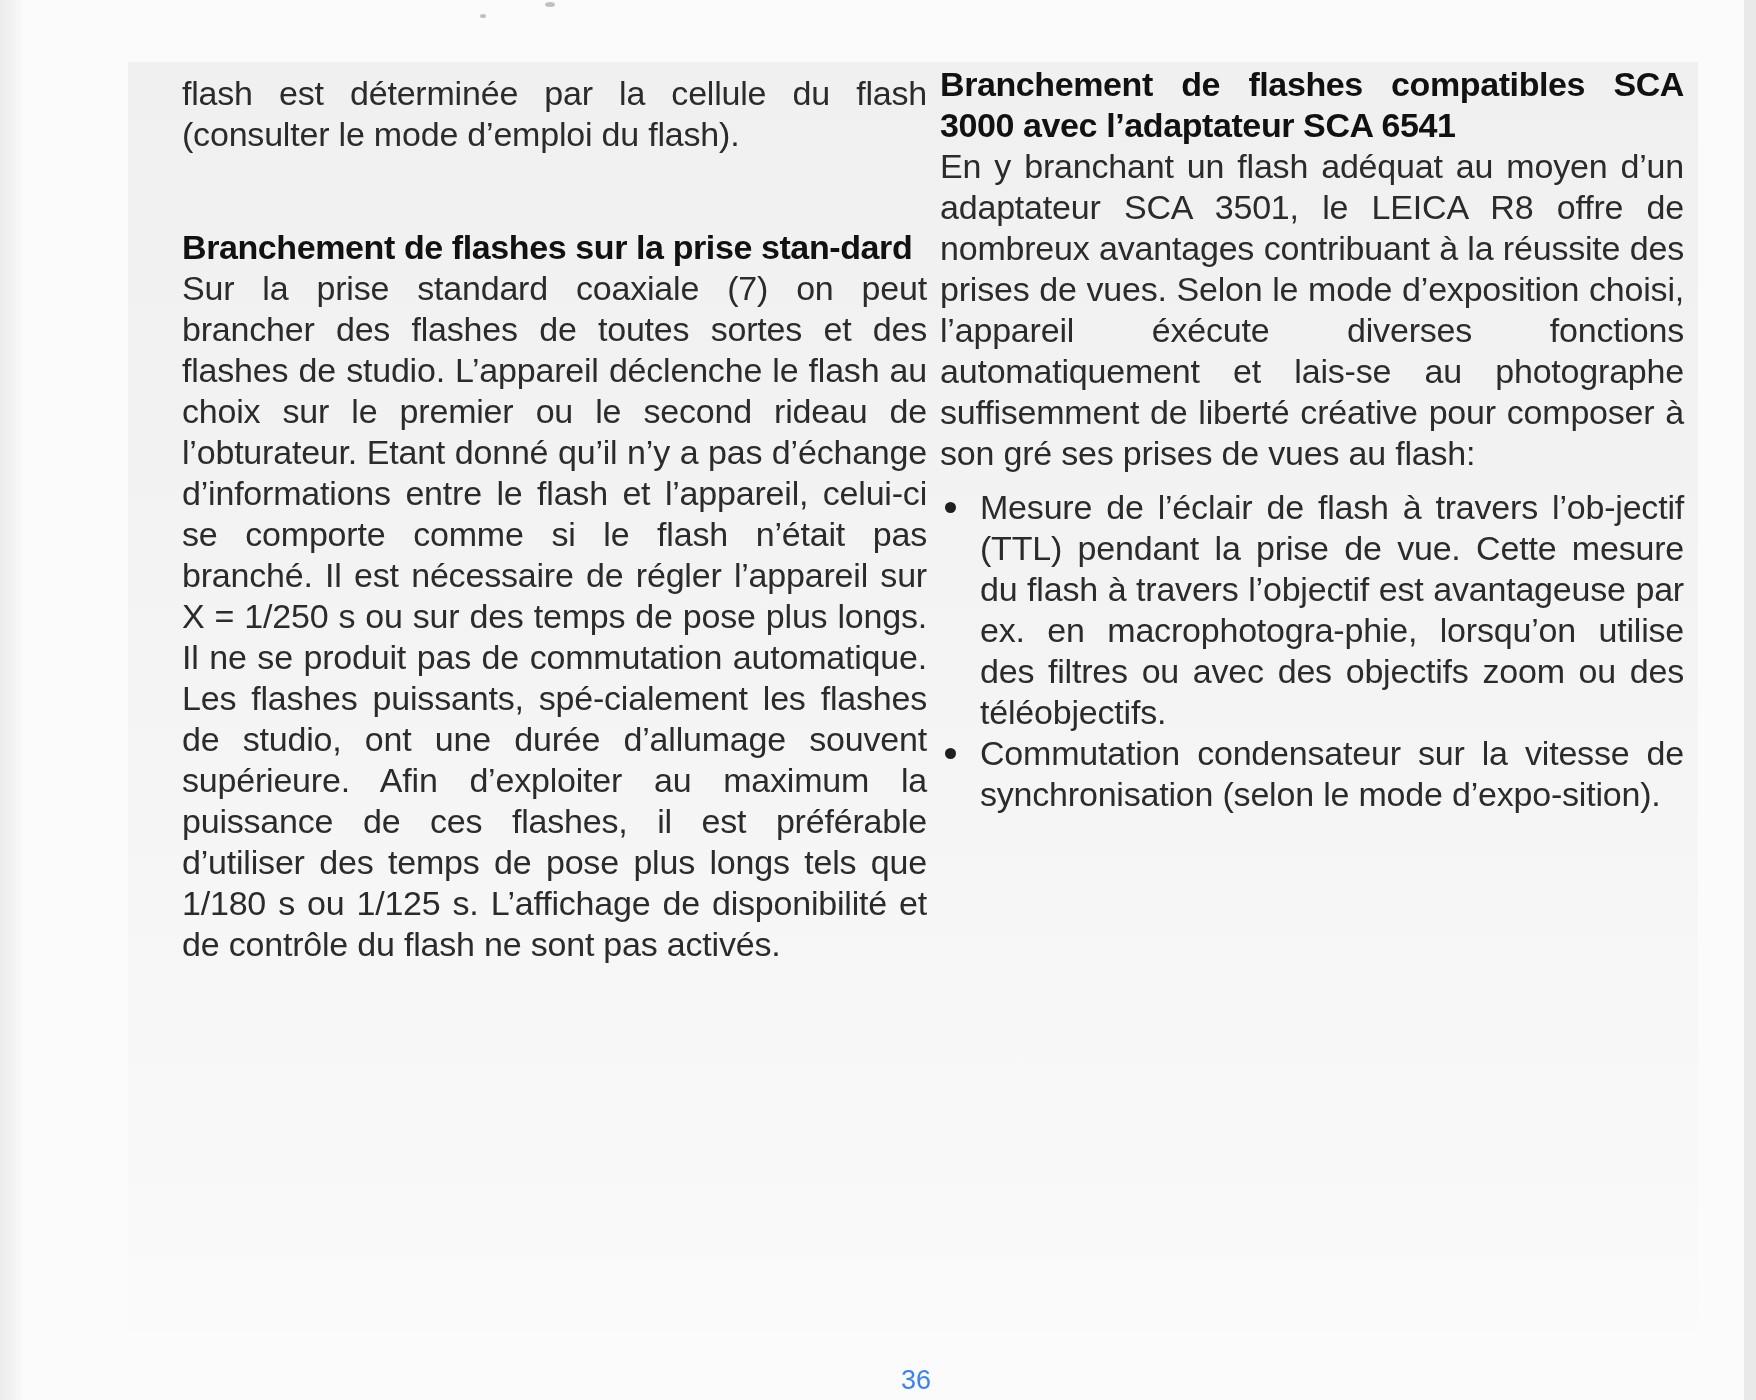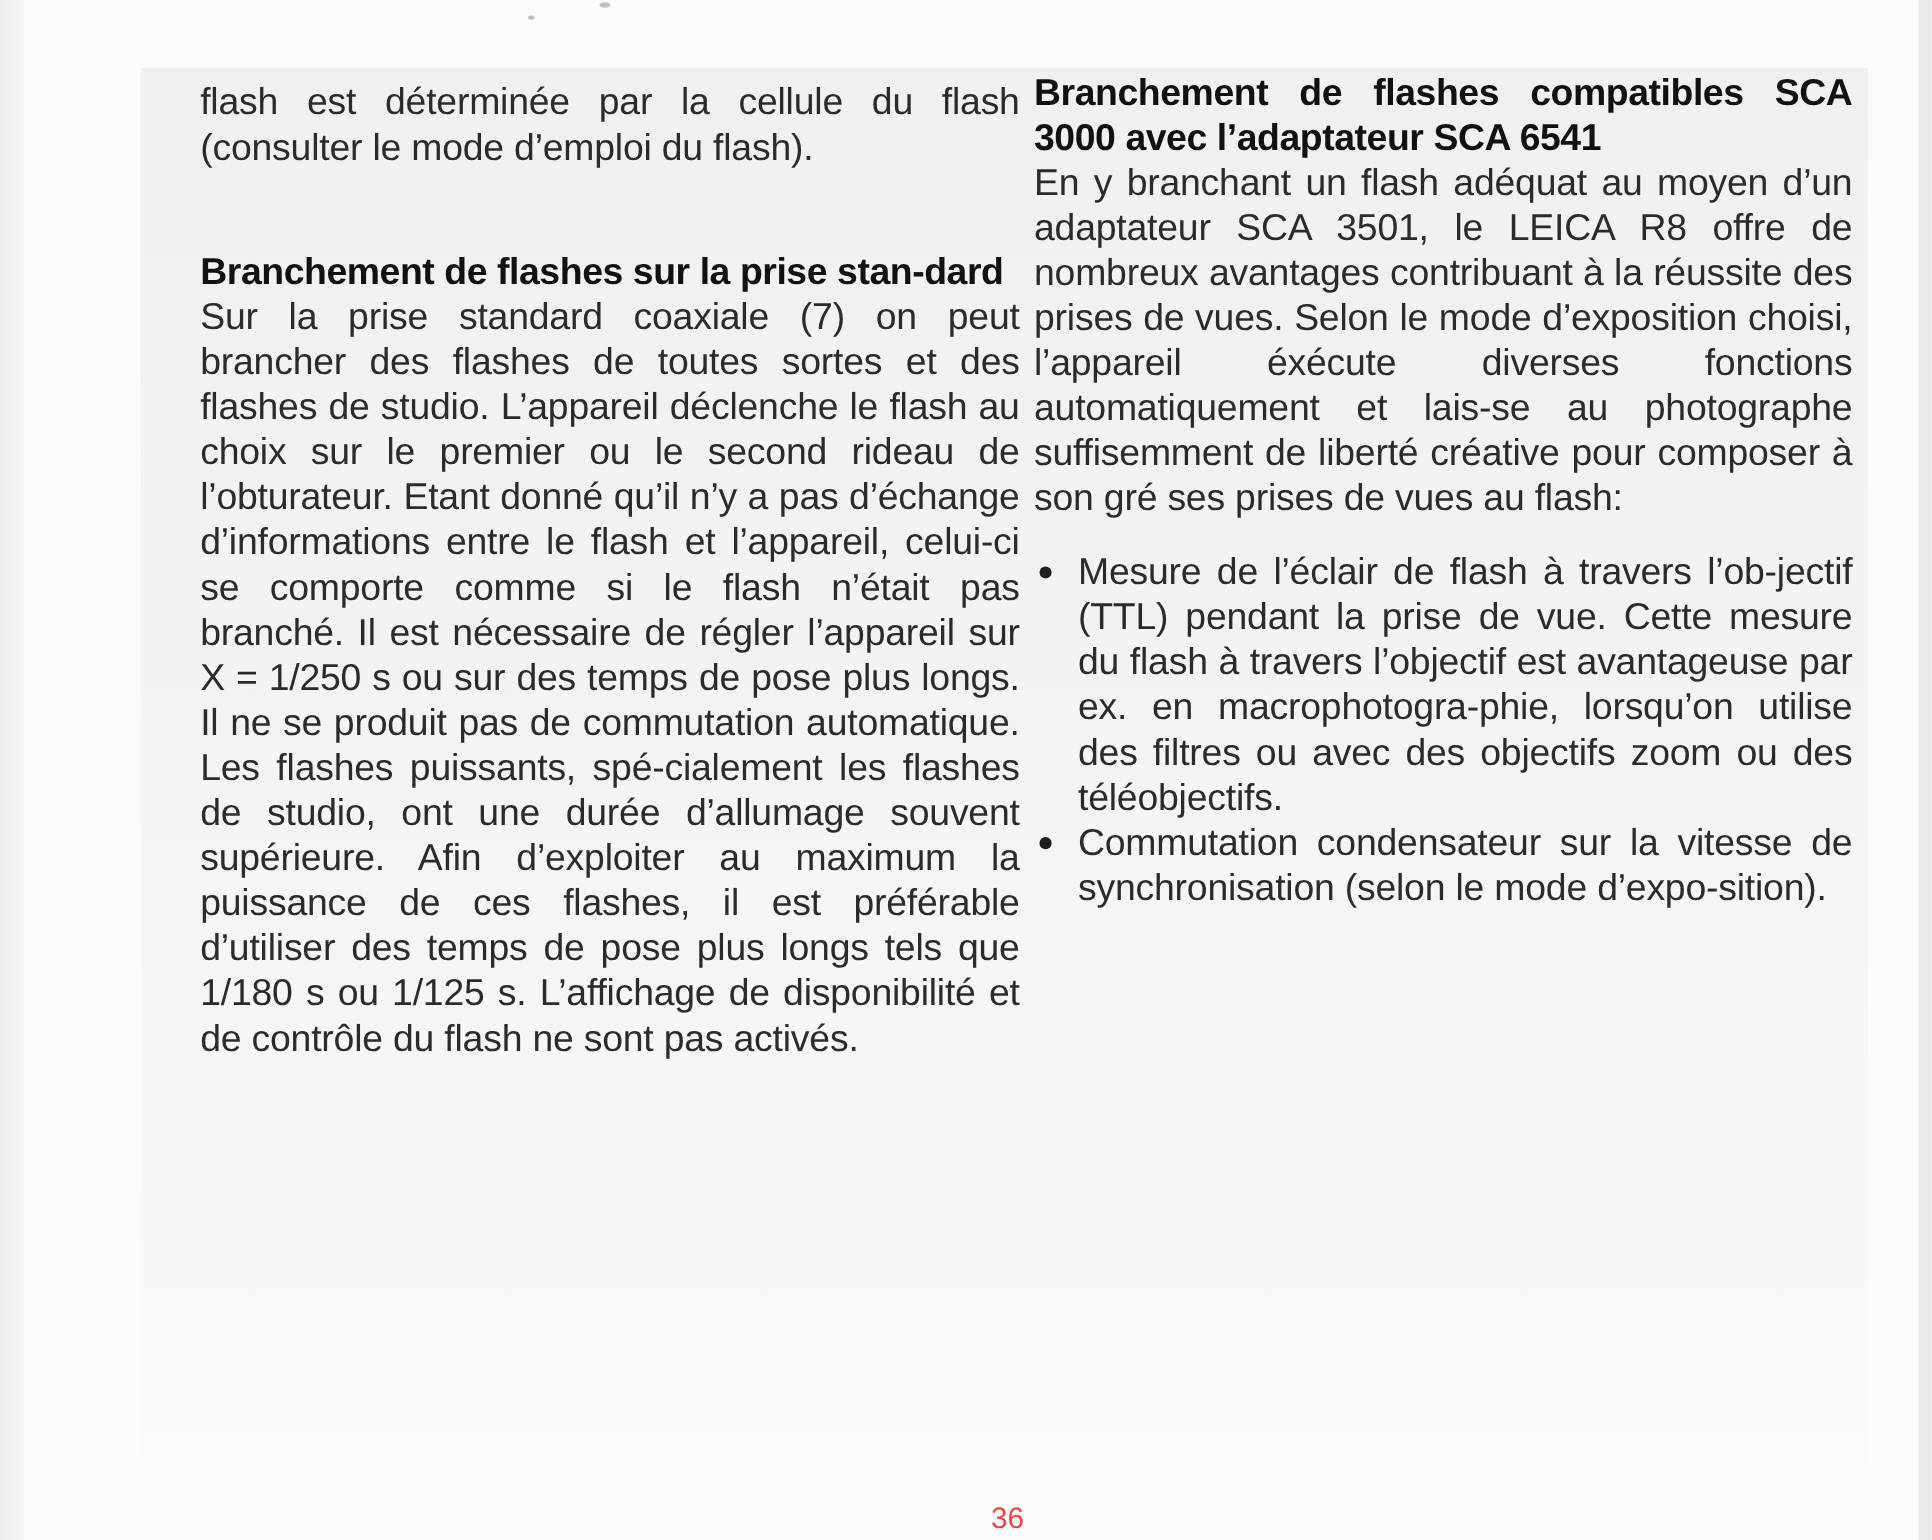--- a/index.html
+++ b/index.html
@@ -61,42 +61,42 @@
       font-weight: bold;
       color: #111;
       margin: 0;
       letter-spacing: -0.4px;
     }
     .col-left .heading {
       margin-top: 72px;
     }
     .bullet-list {
       list-style: none;
-      margin: 26px 0 0 0;
+      margin: 13px 0 0 0;
       padding: 0;
     }
     .bullet-item {
       position: relative;
       padding-left: 40px;
     }
     .bullet-dot {
       position: absolute;
       left: 5px;
       top: 15px;
       width: 11px;
       height: 11px;
       border-radius: 50%;
       background: #1f1f1f;
     }
     .page-number {
       position: absolute;
       left: 901px;
       top: 1365px;
       font-size: 27px;
-      color: #ef4444;
+      color: #3b82f6;
     }
     .speck {
       position: absolute;
       background: #9a9a9a;
       border-radius: 50%;
       opacity: 0.6;
     }
   </style>
 </head>
 <body>

